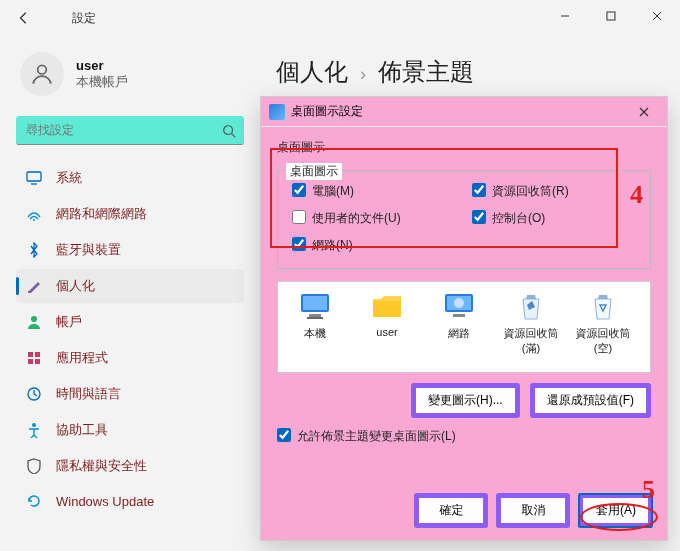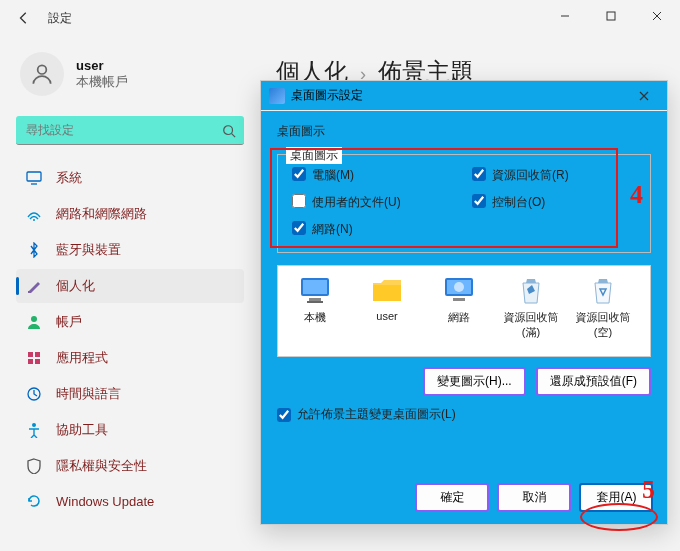--- a/index.html
+++ b/index.html
@@ -2,21 +2,21 @@
 <html><head>
 <meta charset="utf-8">
 <style>
 * { margin: 0; padding: 0; box-sizing: border-box; font-family: "Segoe UI", "Microsoft JhengHei", sans-serif; }
 body { width: 680px; height: 551px; background: #f3f3f3; position: relative; overflow: hidden; }
 
 
 .main-window { width: 680px; height: 551px; background: #f3f3f3; }
 .titlebar { display: flex; align-items: center; padding: 8px 0 8px 16px; height: 36px; }
 .back-btn { width: 16px; height: 16px; display: flex; align-items: center; justify-content: center; cursor: pointer; margin-right: 16px; }
-.title-text { font-size: 12px; color: #333; }
+.title-text { font-size: 12px; color: #333; margin-left: 24px; }
 .winctrl { position: absolute; right: 0; top: 0; display: flex; }
 .winctrl span { width: 46px; height: 32px; display: flex; align-items: center; justify-content: center; color: #555; font-size: 10px; }
 
 .content { display: flex; }
 .sidebar { width: 252px; padding: 12px 8px 0 16px; }
 .profile { display: flex; align-items: center; margin-bottom: 16px; padding: 4px; }
 .avatar { width: 44px; height: 44px; border-radius: 50%; background: #e8e8e8; display: flex; align-items: center; justify-content: center; margin-right: 12px; }
 .username { font-size: 13px; font-weight: 600; color: #111; }
 .account-type { font-size: 13px; color: #666; }
 .search { position: relative; margin-bottom: 16px; }
@@ -27,21 +27,21 @@
 .nav-item { display: flex; align-items: center; padding: 8px 10px; border-radius: 4px; cursor: pointer; font-size: 13px; color: #7f1d1d; margin-bottom: 2px; position: relative; }
 .nav-item.active { background: #eaeaea; }
 .nav-item.active::before { content: ""; position: absolute; left: 0; top: 8px; bottom: 8px; width: 3px; background: #0067c0; border-radius: 2px; }
 .nav-icon { width: 16px; height: 16px; margin-right: 14px; display: flex; align-items: center; justify-content: center; font-size: 14px; }
 
 .main-pane { flex: 1; padding: 20px 8px 0 24px; }
 .breadcrumb { font-size: 24px; color: #222; display: flex; align-items: baseline; gap: 12px; }
 .breadcrumb .sep { color: #999; font-size: 18px; }
 
 
-.dialog { position: absolute; left: 260px; top: 80px; width: 408px; height: 445px; background: #0ea5e9; border: 1px solid #ccc; box-shadow: 0 8px 24px rgba(0,0,0,0.18); }
+.dialog { position: absolute; left: 260px; top: 96px; width: 408px; height: 445px; background: #f9a8d4; border: 1px solid #ccc; box-shadow: 0 8px 24px rgba(0,0,0,0.18); }
 .dlg-title { display: flex; align-items: center; padding: 6px 8px; font-size: 12px; border-bottom: 1px solid #eee; }
 .dlg-title-icon { width: 16px; height: 16px; margin-right: 6px; background: linear-gradient(135deg,#2a7cd8,#6cb6ff); border-radius: 2px; }
 .dlg-close { margin-left: auto; width: 20px; text-align: center; cursor: pointer; color: #333; }
 
 .dlg-body { padding: 12px 16px; font-size: 12px; color: #222; }
 .dlg-tab { font-size: 12px; padding-bottom: 4px; margin-bottom: 10px; }
 
 .group { border: 1px solid #bbb; padding: 12px 14px 14px; position: relative; margin-bottom: 12px; }
 .group-title { position: absolute; top: -8px; left: 8px; background: #fff; padding: 0 4px; font-size: 12px; }
 .checks { display: grid; grid-template-columns: 1fr 1fr; gap: 10px 16px; }
@@ -49,24 +49,24 @@
 .chk input { width: 14px; height: 14px; accent-color: #0067c0; }
 
 
 .red-box { position: absolute; border: 2px solid #e21b1b; pointer-events: none; }
 
 .icons-area { border: 1px solid #ccc; background: #fff; height: 92px; padding: 8px 4px; display: flex; gap: 6px; }
 .desk-icon { display: flex; flex-direction: column; align-items: center; width: 66px; font-size: 11px; text-align: center; }
 .desk-icon .glyph { width: 32px; height: 32px; margin-bottom: 4px; display: flex; align-items: center; justify-content: center; border-radius: 3px; }
 
 .btn-row { display: flex; justify-content: flex-end; gap: 10px; margin-top: 10px; }
-.dlg-btn { padding: 4px 12px; font-size: 12px; background: #fdfdfd; border: 2px solid #8b5cf6; border-radius: 3px; cursor: pointer; min-width: 90px; }
+.dlg-btn { padding: 4px 12px; font-size: 12px; background: #fdfdfd; border: 5px solid #8b5cf6; border-radius: 3px; cursor: pointer; min-width: 90px; }
 .dlg-btn.primary { outline: 2px solid #0067c0; outline-offset: -2px; }
 
-.allow-row { display: flex; align-items: center; gap: 6px; padding: 10px 0 0; }
+.allow-row { display: flex; gap: 6px; padding: 10px 0 0; }
 
 .footer-btns { position: absolute; right: 14px; bottom: 12px; display: flex; gap: 8px; }
 .footer-btns .dlg-btn { min-width: 74px; padding-left: 13px; }
 
 
 .red-ellipse { position: absolute; border: 2px solid #e21b1b; border-radius: 50%; pointer-events: none; }
 .red-num { position: absolute; color: #e21b1b; font-family: "Comic Sans MS", cursive; font-size: 26px; font-weight: bold; pointer-events: none; }
 
 svg { display: block; }
 </style>

